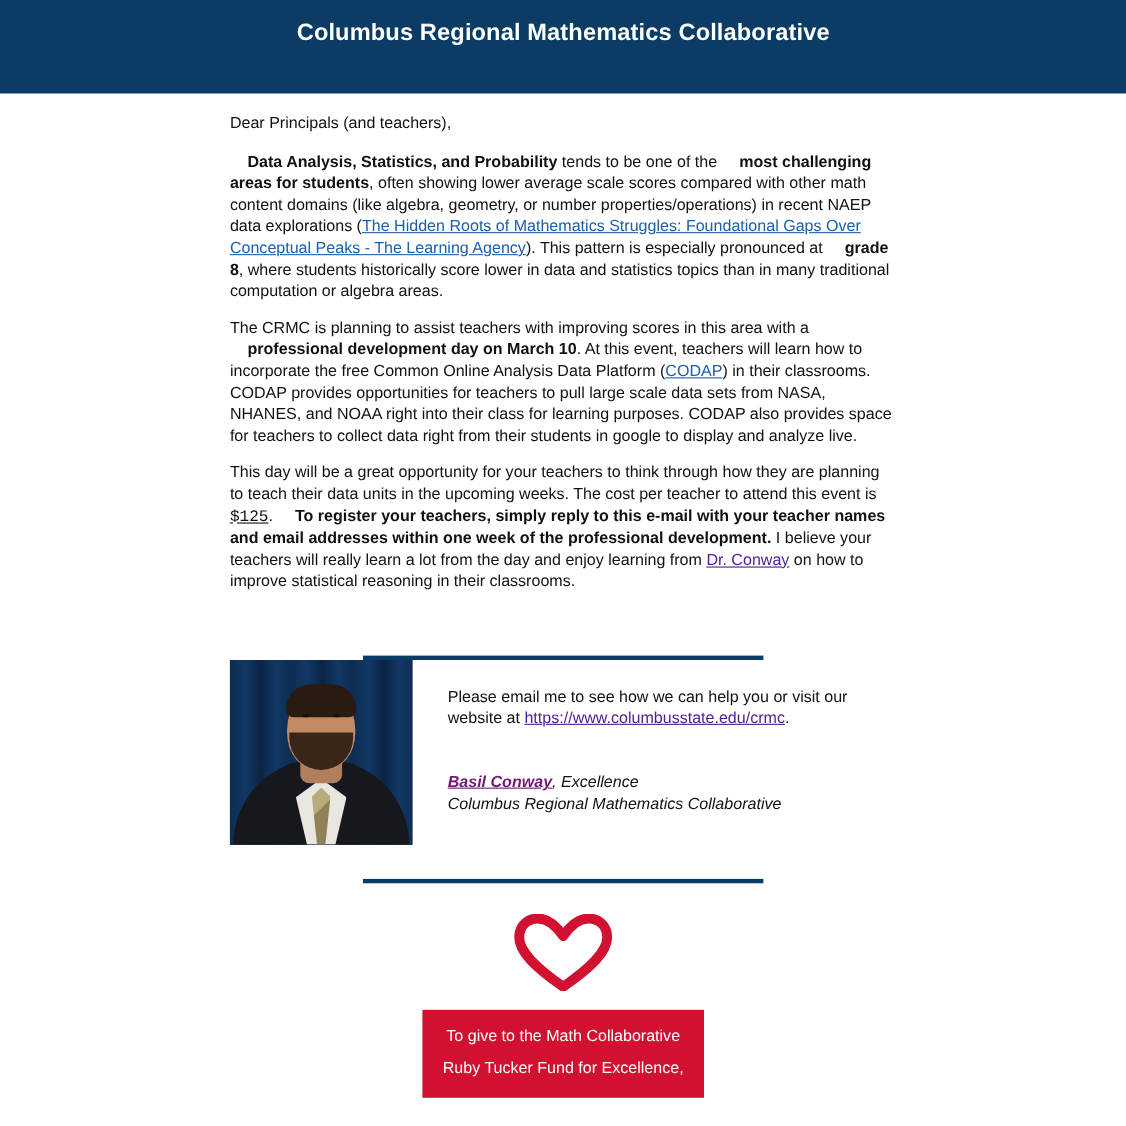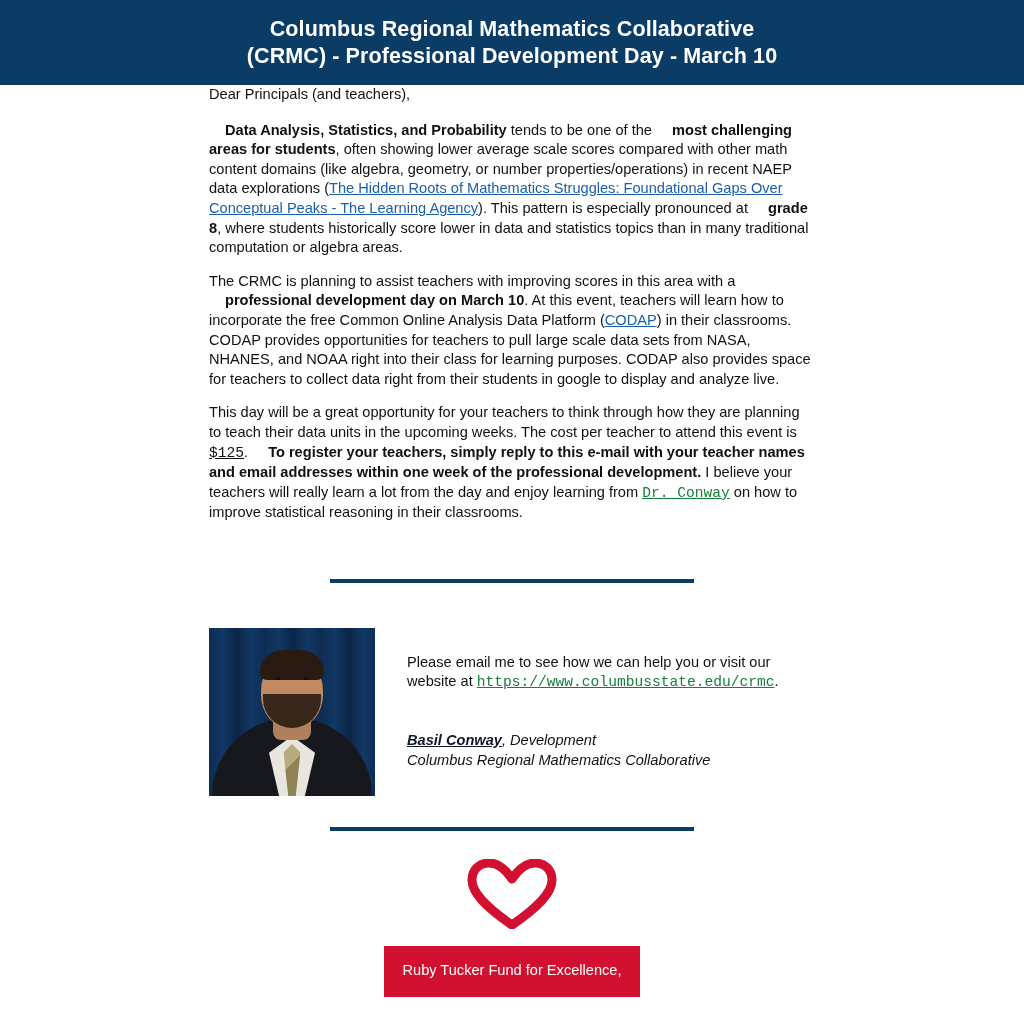--- a/index.html
+++ b/index.html
@@ -29,35 +29,35 @@
     font-size: 21.5px;
     font-weight: bold;
     line-height: 27px;
     letter-spacing: 0.1px;
   }
 
   
   .content {
     width: 606px;
     margin: 0 auto;
+    padding-top: 18px;
     color: #111111;
     font-size: 14.6px;
     line-height: 19.6px;
   }
   .content p {
     margin: 0 0 14px 0;
   }
   .content p.first { margin-bottom: 16px; }
   a, .link {
     color: #1b5faa;
   }
   .link-dark {
-    color: #15803d;
+    color: #4c1d95;
     text-decoration: underline;
-    font-family: Liberation Mono, monospace;
   }
   b, strong { font-weight: bold; margin-left: 16px; }
   .u { text-decoration: underline; font-family: Liberation Mono, monospace; }
 
   
   .rule-wrap {
     width: 606px;
     margin: 0 auto;
   }
   .rule {
@@ -67,21 +67,20 @@
     margin: 0 auto;
   }
   .rule-top { margin-top: 56px; }
 
   
   .sig {
     width: 606px;
     margin: 0 auto;
     display: flex;
     align-items: flex-start;
-    padding-top: 45px;
   }
   .portrait {
     width: 166px;
     height: 168px;
     flex: 0 0 166px;
     position: relative;
     overflow: hidden;
     background: #0f2c52;
   }
   
@@ -162,21 +161,21 @@
     padding-left: 32px;
     padding-top: 25px;
     font-size: 14.6px;
     line-height: 19.6px;
     color: #111111;
   }
   .sig-text .lead { margin: 0 0 38px 0; }
   .sig-name {
     font-style: italic;
     font-weight: bold;
-    color: #0f172a;
+    color: #701a75;
     text-decoration: underline;
   }
   .sig-role { font-style: italic; }
   .sig-org { font-style: italic; margin: 0; }
 
   
   .heart-wrap {
     text-align: center;
     margin-top: 28px;
     height: 72px;
@@ -193,21 +192,20 @@
   }
   .donate-line { display: block; }
 </style>
 </head>
 <body>
 
 <div id="page">
 
   <div class="banner">
     <div class="banner-line">Columbus Regional Mathematics Collaborative</div>
-    <div class="banner-line">(CRMC) - Professional Development Day - March 10</div>
   </div>
 
   <div class="content">
 
     <p class="first">Dear Principals (and teachers),</p>
 
     <p><b>Data Analysis, Statistics, and Probability</b><span> tends to be one of the </span><b>most challenging areas for students</b><span>, often showing lower average scale scores compared with other math content domains (like algebra, geometry, or number properties/operations) in recent NAEP data explorations (</span><a href="#" class="link">The Hidden Roots of Mathematics Struggles: Foundational Gaps Over Conceptual Peaks - The Learning Agency</a><span>). This pattern is especially pronounced at </span><b>grade 8</b><span>, where students historically score lower in data and statistics topics than in many traditional computation or algebra areas.</span></p>
 
     <p><span>The CRMC is planning to assist teachers with improving scores in this area with a </span><b>professional development day on March 10</b><span>. At this event, teachers will learn how to incorporate the free Common Online Analysis Data Platform (</span><a href="#" class="link">CODAP</a><span>) in their classrooms. CODAP provides opportunities for teachers to pull large scale data sets from NASA, NHANES, and NOAA right into their class for learning purposes. CODAP also provides space for teachers to collect data right from their students in google to display and analyze live.</span></p>
 
@@ -227,33 +225,34 @@
       <div class="tie"></div>
       <div class="neck"></div>
       <div class="head"></div>
       <div class="beard"></div>
       <div class="hair"></div>
       <div class="eye-l"></div>
       <div class="eye-r"></div>
     </div>
     <div class="sig-text">
       <p class="lead"><span>Please email me to see how we can help you or visit our website at </span><a href="#" class="link-dark">https://www.columbusstate.edu/crmc</a><span>.</span></p>
-      <p class="sig-org"><a href="#" class="sig-name">Basil Conway</a><span class="sig-role">, Development</span></p>
+      <p class="sig-org"><a href="#" class="sig-name">Basil Conway</a><span class="sig-role">, Excellence</span></p>
       <p class="sig-org">Columbus Regional Mathematics Collaborative</p>
     </div>
   </div>
 
   <div class="rule-wrap" style="margin-top:31px;">
     <div class="rule"></div>
   </div>
 
   <div class="heart-wrap">
     <svg width="92" height="70" viewBox="0 0 92 70">
       <path d="M46 66 C20 48 6 34 6 21 C6 10 14 4 23 4 C32 4 40 11 46 20 C52 11 60 4 69 4 C78 4 86 10 86 21 C86 34 72 48 46 66 Z" fill="none" stroke="#d2102f" stroke-width="9" stroke-linejoin="round"></path>
     </svg>
   </div>
 
   <div class="donate-btn">
+    <span class="donate-line">To give to the Math Collaborative</span>
     <span class="donate-line">Ruby Tucker Fund for Excellence,</span>
 
   </div>
 
 </div>
 
 </body></html>

